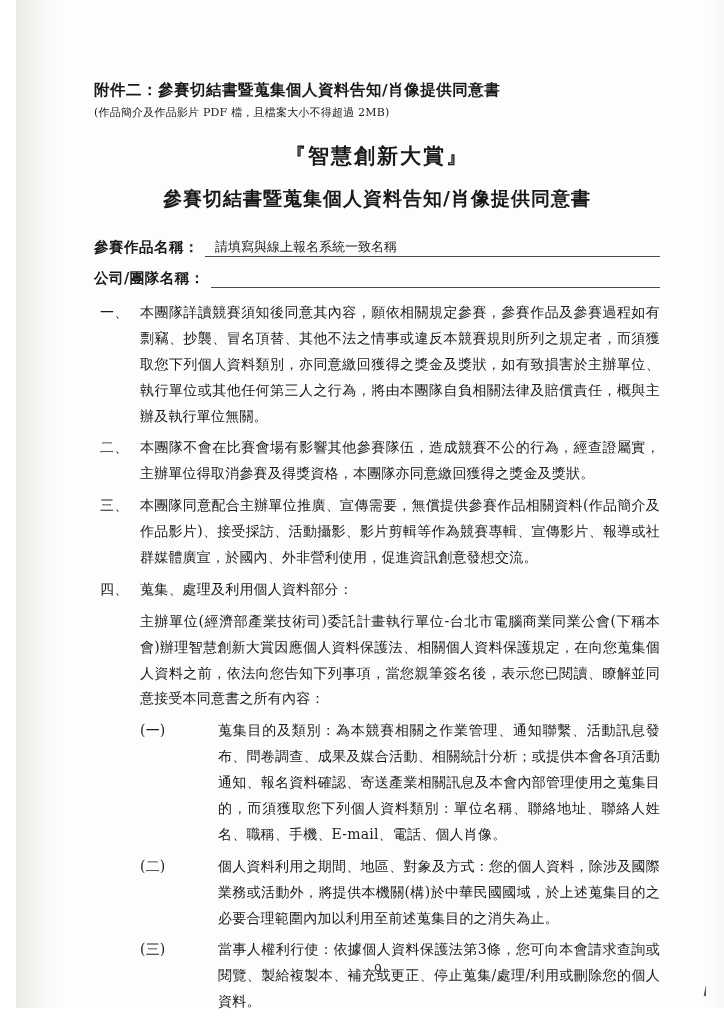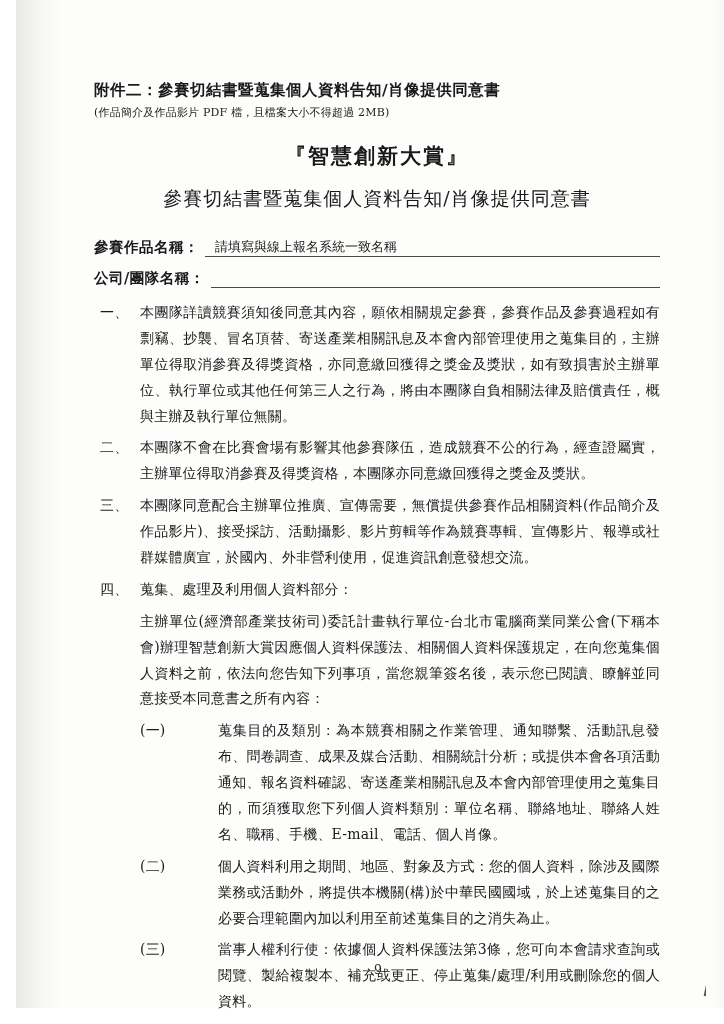--- a/index.html
+++ b/index.html
@@ -58,21 +58,21 @@
   }
   .doc-title {
     text-align: center;
     font-weight: bold;
     font-size: 21px;
     letter-spacing: 2px;
     margin: 6px 0 16px 0;
   }
   .doc-subtitle {
     text-align: center;
-    font-weight: normal;
+    font-weight: bold;
     font-size: 19px;
     letter-spacing: 1px;
     margin: 12px 0 26px 0;
   }
   .field-row {
     font-size: 14.5px;
     margin: 0 0 12px 0;
     display: flex;
     align-items: flex-end;
   }
@@ -185,21 +185,21 @@
     <div class="field-row">
       <span class="field-label">公司/團隊名稱：</span>
       <span class="field-value"></span>
     </div>
 
 
     <div class="list">
 
       <div class="item">
         <span class="item-num">一、</span>
-        <span class="item-body">本團隊詳讀競賽須知後同意其內容，願依相關規定參賽，參賽作品及參賽過程如有剽竊、抄襲、冒名頂替、寄送產業相關訊息及本會內部管理使用之蒐集目的，主辦單位得取消參賽及得獎資格，亦同意繳回獲得之獎金及獎狀，如有致損害於主辦單位、執行單位或其他任何第三人之行為，將由本團隊自負相關法律及賠償責任，概與主辦及執行單位無關。</span>
+        <span class="item-body">本團隊詳讀競賽須知後同意其內容，願依相關規定參賽，參賽作品及參賽過程如有剽竊、抄襲、冒名頂替、其他不法之情事或違反本競賽規則所列之規定者，而須獲取您下列個人資料類別，亦同意繳回獲得之獎金及獎狀，如有致損害於主辦單位、執行單位或其他任何第三人之行為，將由本團隊自負相關法律及賠償責任，概與主辦及執行單位無關。</span>
       </div>
 
       <div class="item">
         <span class="item-num">二、</span>
         <span class="item-body">本團隊不會在比賽會場有影響其他參賽隊伍，造成競賽不公的行為，經查證屬實，主辦單位得取消參賽及得獎資格，本團隊亦同意繳回獲得之獎金及獎狀。</span>
       </div>
 
       <div class="item">
         <span class="item-num">三、</span>
         <span class="item-body">本團隊同意配合主辦單位推廣、宣傳需要，無償提供參賽作品相關資料(作品簡介及作品影片)、接受採訪、活動攝影、影片剪輯等作為競賽專輯、宣傳影片、報導或社群媒體廣宣，於國內、外非營利使用，促進資訊創意發想交流。</span>

